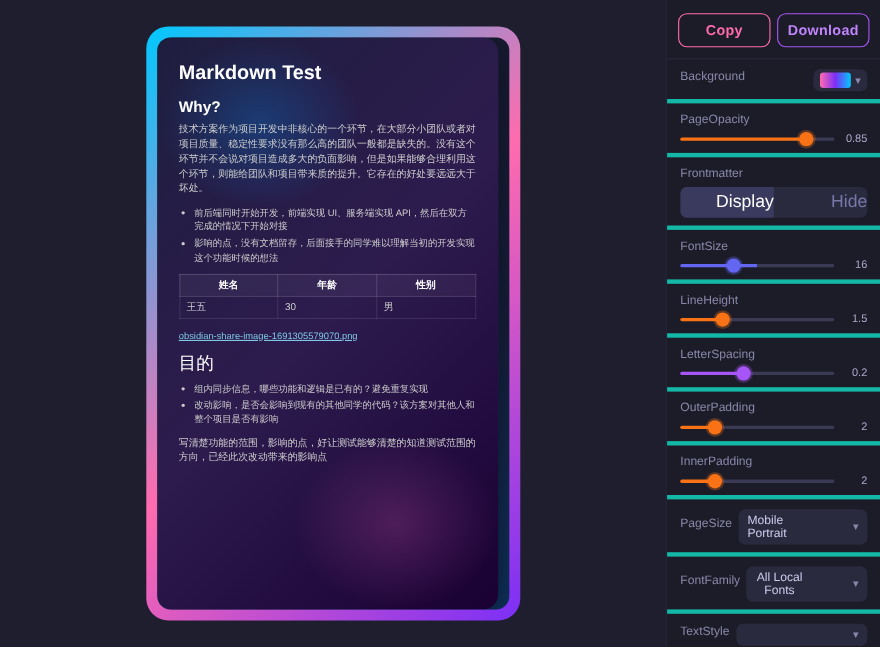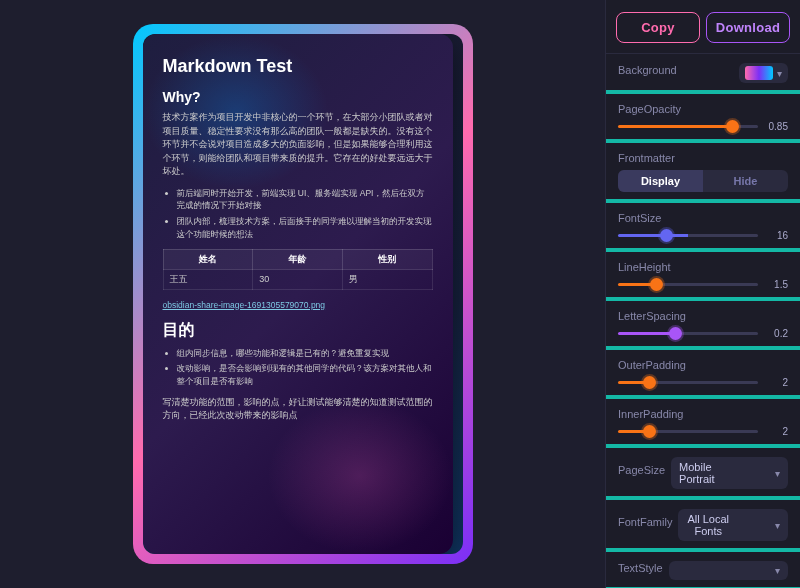--- a/index.html
+++ b/index.html
@@ -136,21 +136,21 @@
       font-size: 8.5px;
       color: #7ec8e3;
       text-decoration: underline;
       display: block;
       margin-bottom: 10px;
       word-break: break-all;
     }
 
     .card-section-title {
       font-size: 16px;
-      font-weight: 700;
+      font-weight: 400;
       color: #ffffff;
       margin-bottom: 6px;
     }
 
     .card-callout {
       background: rgba(100,180,255,0.1);
       border-left: 3px solid #5ab4ff;
       border-radius: 4px;
       padding: 7px 9px;
       margin-top: 8px;
@@ -303,24 +303,25 @@
     .toggle-group {
       display: flex;
       border-radius: 6px;
       overflow: hidden;
       background: #2a2a3e;
     }
 
     .toggle-btn {
       flex: 1;
       padding: 5px 0;
-      font-size: 11px;
+      font-size: 16px;
       border: none;
       cursor: pointer;
-      font-weight: 700;
+      font-weight: 400;
+      text-align: right;
     }
 
     .toggle-btn.active {
       background: #3a3a5e;
       color: #ffffff;
     }
 
     .toggle-btn.inactive {
       background: transparent;
       color: #7777aa;
@@ -358,21 +359,21 @@
       <div class="preview-inner-bg">
         <div class="preview-card">
           <div class="card-glow-blue"></div>
           <div class="card-glow-pink"></div>
           <div class="card-content">
             <h1>Markdown Test</h1>
             <h2>Why?</h2>
             <p>技术方案作为项目开发中非核心的一个环节，在大部分小团队或者对项目质量、稳定性要求没有那么高的团队一般都是缺失的。没有这个环节并不会说对项目造成多大的负面影响，但是如果能够合理利用这个环节，则能给团队和项目带来质的提升。它存在的好处要远远大于坏处。</p>
             <ul>
               <li>前后端同时开始开发，前端实现 UI、服务端实现 API，然后在双方完成的情况下开始对接</li>
-              <li>团队内部，梳理技术方案，后面接手的同学难以理解当初的开发实现这个功能时候的想法</li>
+              <li>影响的点，没有文档留存，后面接手的同学难以理解当初的开发实现这个功能时候的想法</li>
             </ul>
             <table class="card-table">
               <thead>
                 <tr>
                   <th>姓名</th>
                   <th>年龄</th>
                   <th>性别</th>
                 </tr>
               </thead>
               <tbody>

